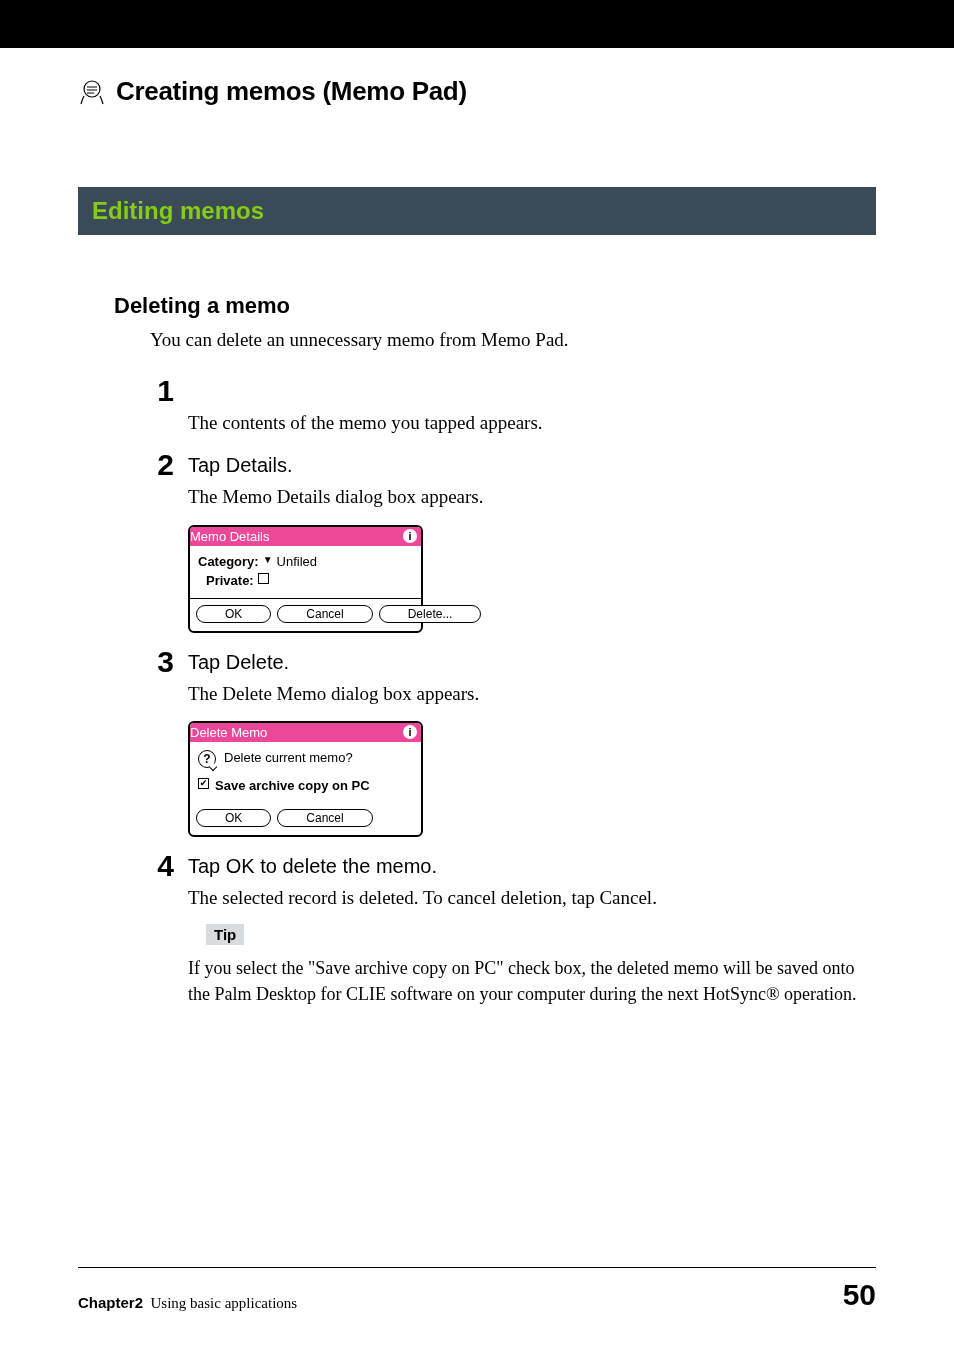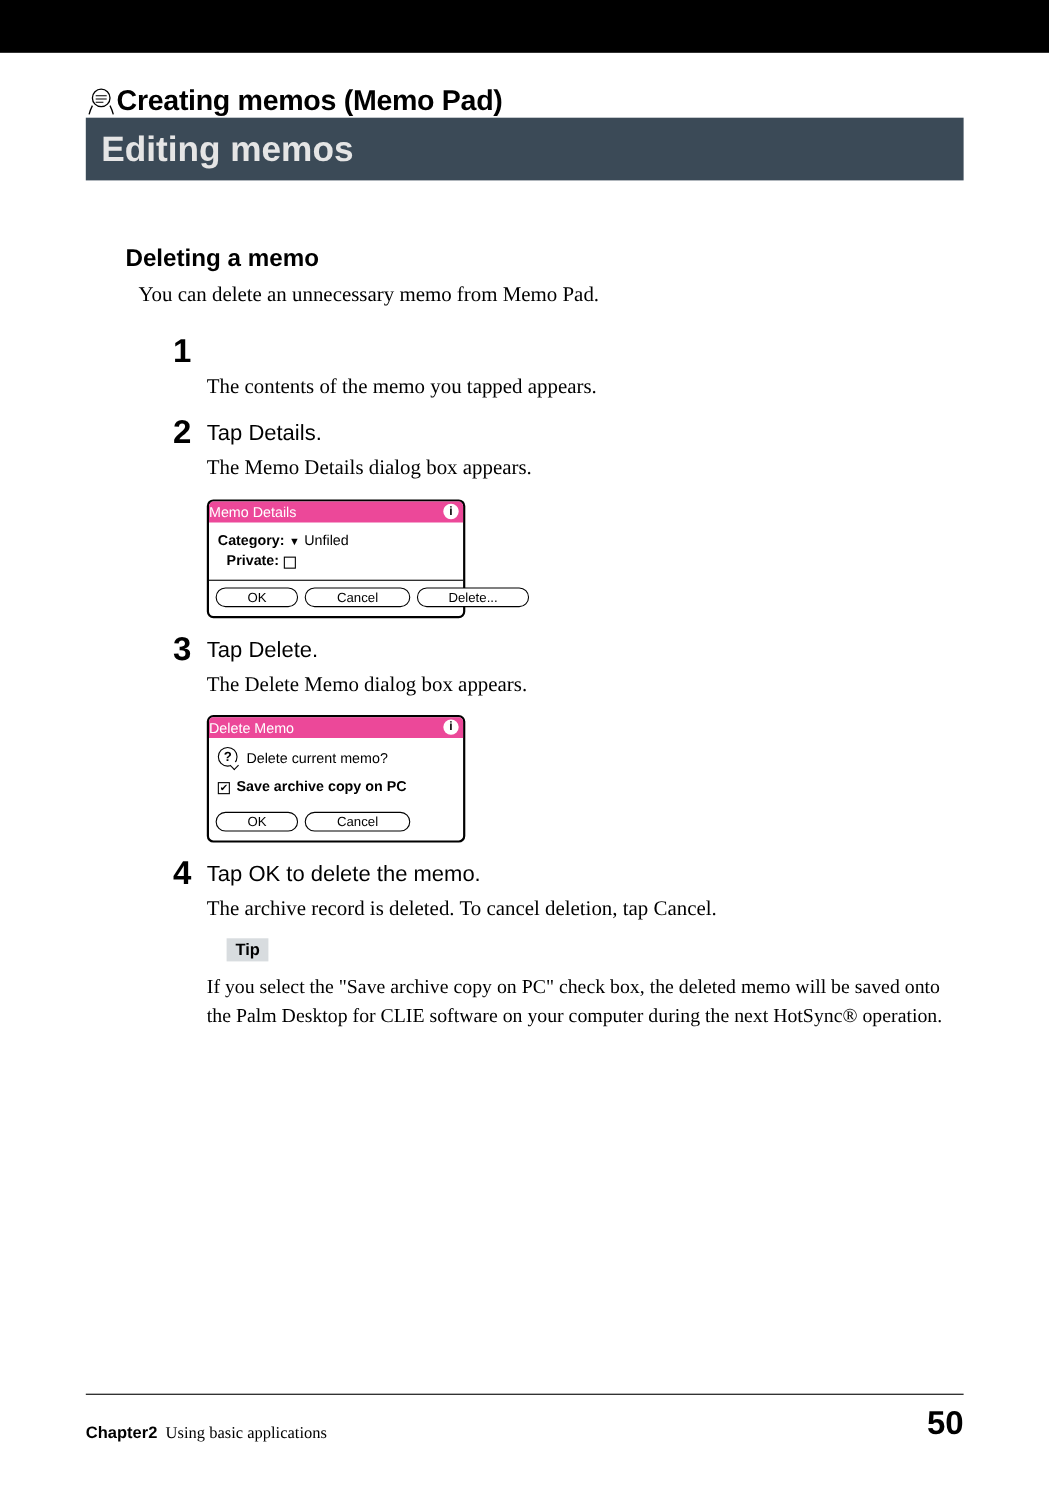--- a/index.html
+++ b/index.html
@@ -16,47 +16,49 @@
     height: 48px;
     background: #000;
   }
   .content {
     padding: 0 78px;
   }
   .page-title-row {
     display: flex;
     align-items: center;
     margin-top: 28px;
+    gap: 10px;
   }
   .memo-icon svg { display:block; }
   .page-title {
     font-family: Arial, Helvetica, sans-serif;
     font-weight: 700;
     font-size: 26px;
     letter-spacing: -0.3px;
   }
   .section-bar {
+    margin-top: 80px;
     background: #3b4a57;
-    color: #e5e5e5;
+    color: #84cc16;
     font-family: Arial, Helvetica, sans-serif;
     font-weight: 700;
-    font-size: 32px;
+    font-size: 24px;
     padding: 10px 14px;
   }
   .subheading {
     font-family: Arial, Helvetica, sans-serif;
     font-weight: 700;
     font-size: 22px;
     margin-top: 58px;
     margin-left: 36px;
   }
   .intro {
     font-size: 19px;
     margin-top: 8px;
-    margin-left: 48px;
+    margin-left: 72px;
     line-height: 1.4;
   }
   .steps { margin-top: 22px; }
   .step { margin-left: 72px; margin-bottom: 14px; }
   .step-head { display:flex; align-items:flex-start; gap:14px; }
   .step-num {
     font-family: Arial, Helvetica, sans-serif;
     font-weight: 900;
     font-size: 30px;
     line-height: 1;
@@ -104,21 +106,21 @@
     top:2px;
     width:14px;height:14px;
     background:#fff;
     color:#000;
     border-radius:50%;
     font-weight:700;
     font-size:11px;
     display:flex;align-items:center;justify-content:center;
   }
   .dialog-body { padding:8px 8px 6px 8px; }
-  .dlg-row { margin-bottom:4px; display:flex; align-items:flex-end; gap:4px;}
+  .dlg-row { margin-bottom:4px; display:flex; align-items:flex-start; gap:4px;}
   .bold { font-weight:700; }
   .dropdown-arrow { font-size:10px; }
   .chk {
     width:11px;height:11px;border:1px solid #000;display:inline-flex;
     align-items:center;justify-content:center;font-size:9px;line-height:1;
   }
   .dlg-buttons { padding:6px 6px 8px 6px; display:flex; gap:6px; border-top:1px solid #000;}
   .dlg-buttons.noborder { border-top:none; }
   .pill {
     border:1px solid #000;border-radius:10px;
@@ -269,21 +271,21 @@
           <span class="pill">Cancel</span>
         </div>
       </div>
     </div>
 
     <div class="step">
       <div class="step-head">
         <div class="step-num">4</div>
         <div class="step-title">Tap OK to delete the memo.</div>
       </div>
-      <div class="step-body">The archive record is deleted. To cancel deletion, tap Cancel.</div>
+      <div class="step-body">The selected record is deleted. To cancel deletion, tap Cancel.</div>
 
       <div class="tip-tag">Tip</div>
       <div class="tip-text">If you select the "Save archive copy on PC" check box, the deleted memo will be saved onto the Palm Desktop for CLIE software on your computer during the next HotSync® operation.</div>
     </div>
 
   </div>
 </div>
 
 <div class="footer">
   <div class="footer-left">

